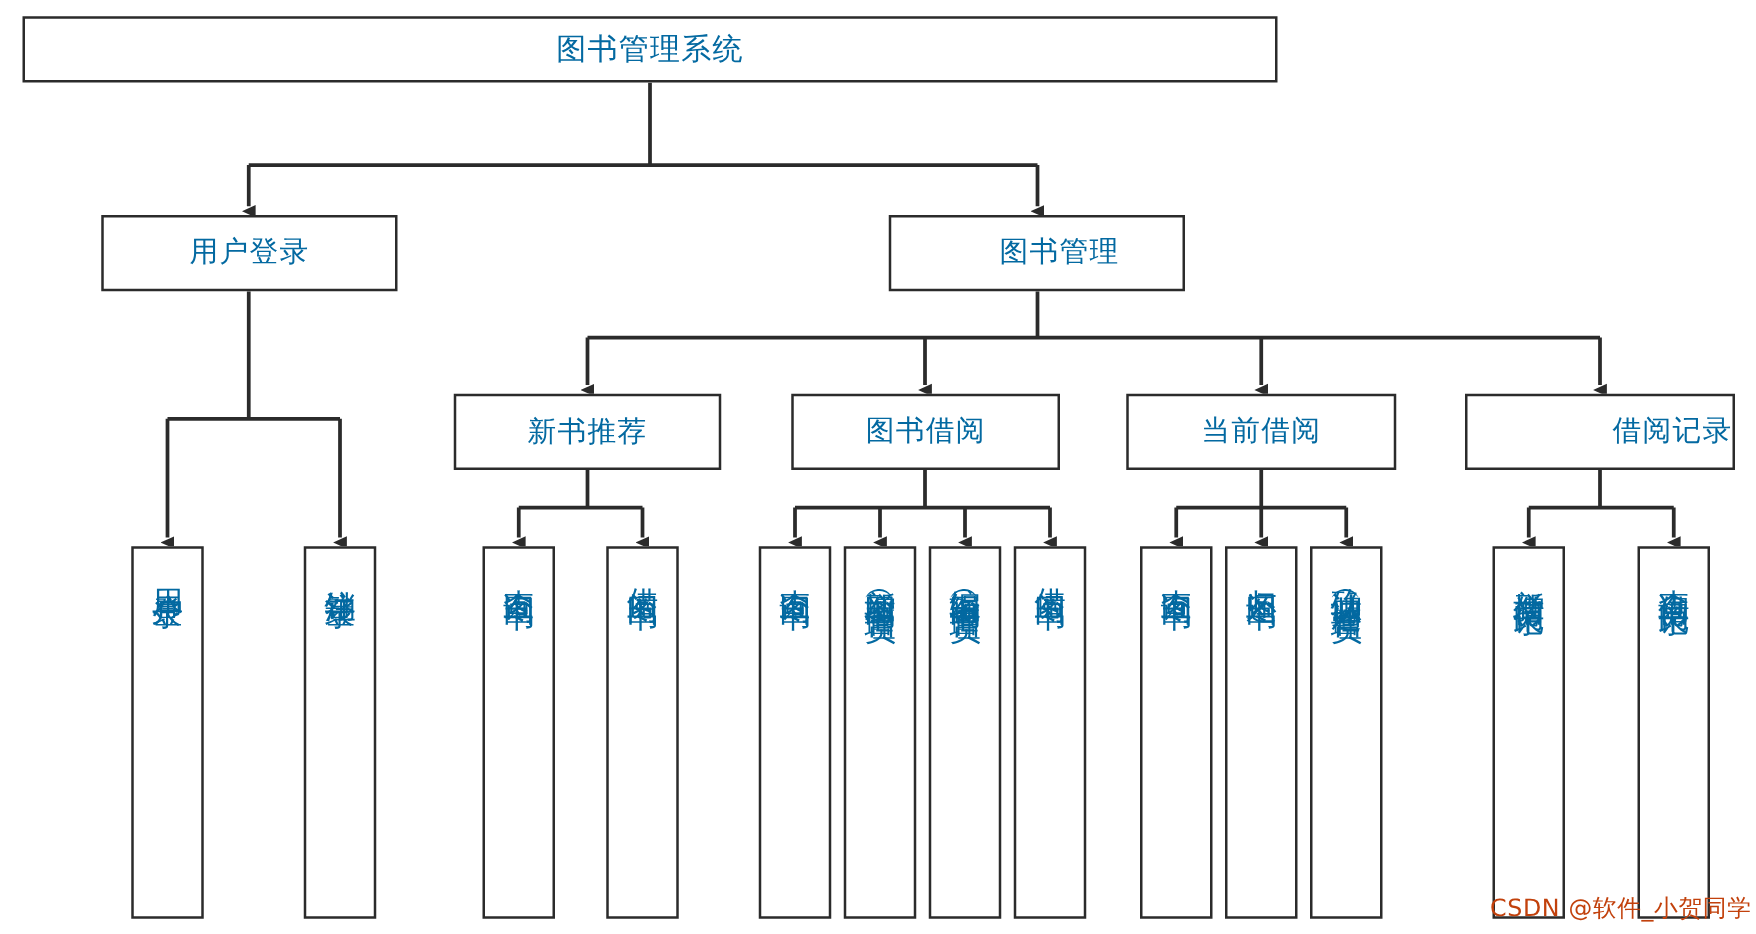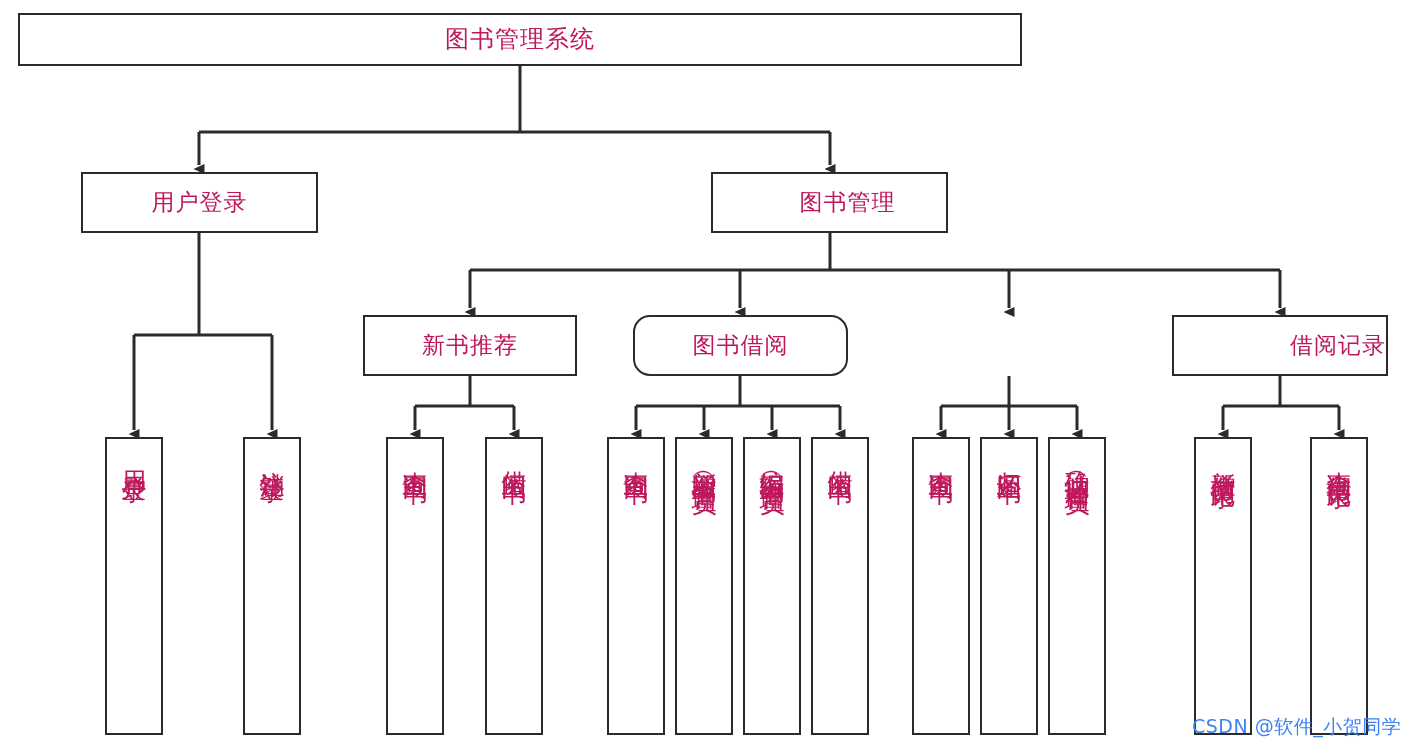--- a/index.html
+++ b/index.html
@@ -24,21 +24,21 @@
     pointer-events: none;
   }
   .node {
     position: absolute;
     box-sizing: border-box;
     border: 2.5px solid #2b2b2b;
     background: #ffffff;
     display: flex;
     align-items: center;
     justify-content: center;
-    color: #be185d;
+    color: #0369a1;
   }
   .node .label {
     display: block;
     text-align: center;
     line-height: 1.18;
     letter-spacing: 1px;
   }
   .node.horiz .label {
     writing-mode: horizontal-tb;
     font-size: 23px;
@@ -55,21 +55,21 @@
     writing-mode: vertical-rl;
     text-orientation: upright;
     font-size: 25px;
     line-height: 1.0;
     letter-spacing: 3px;
     white-space: nowrap;
   }
   .watermark {
     position: absolute;
     font-size: 19px;
-    color: #3b82f6;
+    color: #c2410c;
     letter-spacing: 0.5px;
     white-space: nowrap;
     font-family: "DejaVu Sans", "Liberation Sans", sans-serif;
   }
 </style>
 </head>
 <body>
 
 <div id="canvas">
 
@@ -132,24 +132,27 @@
   </div>
 
   <div class="node horiz" style="left:711px; top:172px; width:237px; height:61px;padding-left:36px;">
     <span class="label">图书管理</span>
   </div>
 
   <div class="node horiz" style="left:363px; top:315px; width:214px; height:61px;font-family:Liberation Serif, serif;">
     <span class="label">新书推荐</span>
   </div>
 
-  <div class="node horiz" style="left:633px; top:315px; width:215px; height:61px;border-radius:17px;">
+  <div class="node horiz" style="left:633px; top:315px; width:215px; height:61px;">
     <span class="label">图书借阅</span>
   </div>
 
+  <div class="node horiz" style="left:901px; top:315px; width:216px; height:61px;">
+    <span class="label">当前借阅</span>
+  </div>
 
   <div class="node horiz" style="left:1172px; top:315px; width:216px; height:61px;justify-content:flex-end;">
     <span class="label">借阅记录</span>
   </div>
 
   <div class="node vert" style="left:105px; top:437px; width:58px; height:298px;">
     <span class="label">用户登录</span>
   </div>
 
   <div class="node vert" style="left:243px; top:437px; width:58px; height:298px;">

